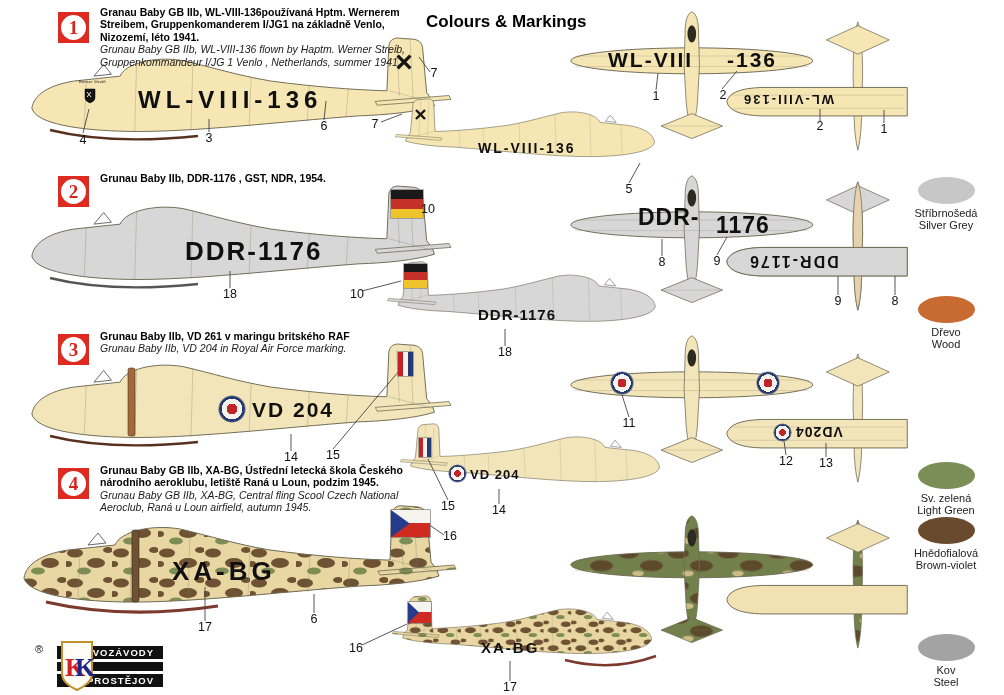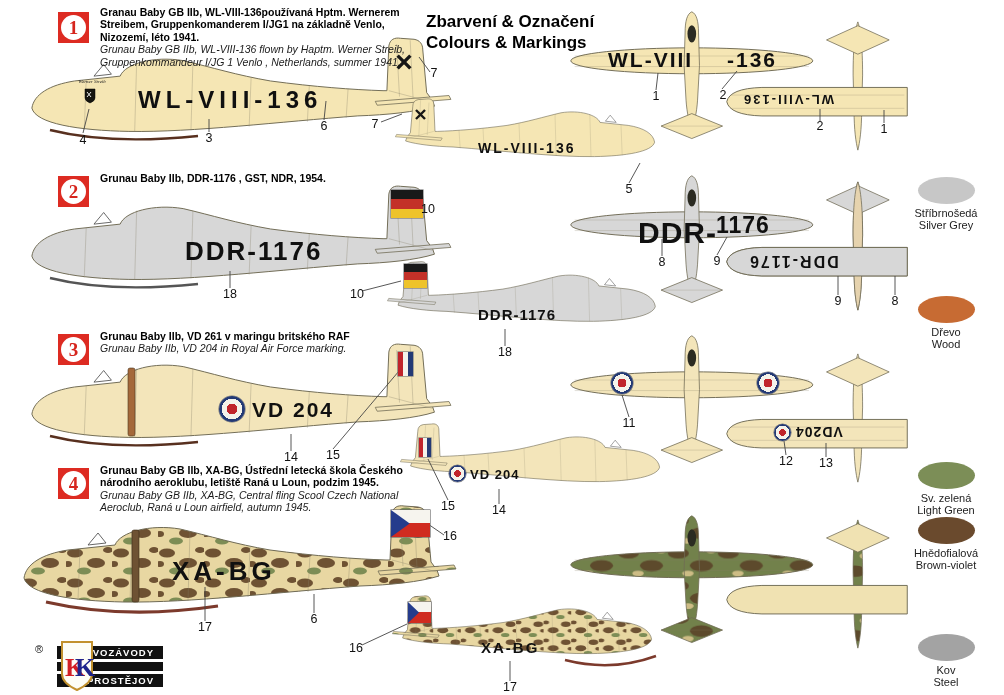--- a/index.html
+++ b/index.html
@@ -170,21 +170,20 @@
         <line x1="826" y1="457" x2="826" y2="443"></line>
       <line x1="444" y1="535" x2="428" y2="524"></line>
         <line x1="314" y1="613" x2="314" y2="594"></line>
         <line x1="205" y1="621" x2="205" y2="587"></line>
         <line x1="362" y1="645" x2="407" y2="624"></line>
         <line x1="510" y1="681" x2="510" y2="661"></line>
     </g>
   </svg>
 
   <div class="title">
-    <div>Zbarvení &amp; Označení</div>
     <div>Colours &amp; Markings</div>
   </div>
 
   <div class="layer">
     <div class="badge" style="left:58px;top:12px">
         <div class="disc">1</div>
       </div>
     <div class="desc" style="left:100px;top:6px">
       <div class="cz">Granau Baby GB IIb, WL-VIII-136používaná Hptm. Wernerem Streibem, Gruppenkomanderem I/JG1 na základně Venlo, Nizozemí, léto 1941.</div>
       <div class="en">Grunau Baby GB IIb, WL-VIII-136 flown by Haptm. Werner Streib, Gruppenkommandeur I/JG 1 Venlo , Netherlands, summer 1941.</div>
@@ -227,21 +226,21 @@
     <div class="badge" style="left:58px;top:176px">
         <div class="disc">2</div>
       </div>
     <div class="desc" style="left:100px;top:172px">
       <div class="cz">Grunau Baby IIb, DDR-1176 , GST, NDR, 1954.</div>
     </div>
     <div class="deflag" style="left:391px;top:190px;width:32px;height:28px"></div>
     <div class="deflag" style="left:404px;top:264px;width:23px;height:24px"></div>
     <span class="code" style="left:185px;top:236px;font-size:26px;letter-spacing:2px">DDR-1176</span>
     <span class="code" style="left:478px;top:306px;font-size:15px;letter-spacing:1px">DDR-1176</span>
-    <span class="code" style="left:638px;top:216px;font-size:30px;letter-spacing:1px">DDR-</span>
+    <span class="code" style="left:638px;top:204px;font-size:23px;letter-spacing:1px">DDR-</span>
     <span class="code" style="left:716px;top:212px;font-size:23px;letter-spacing:1px">1176</span>
     <span class="code flip" style="left:748px;top:252px;font-size:16px;letter-spacing:2px">DDR-1176</span>
     <span class="co" style="left:428px;top:209px">10</span>
     <span class="co" style="left:230px;top:294px">18</span>
     <span class="co" style="left:357px;top:294px">10</span>
     <span class="co" style="left:505px;top:352px">18</span>
     <span class="co" style="left:662px;top:262px">8</span>
     <span class="co" style="left:717px;top:261px">9</span>
     <span class="co" style="left:838px;top:301px">9</span>
     <span class="co" style="left:895px;top:301px">8</span>

